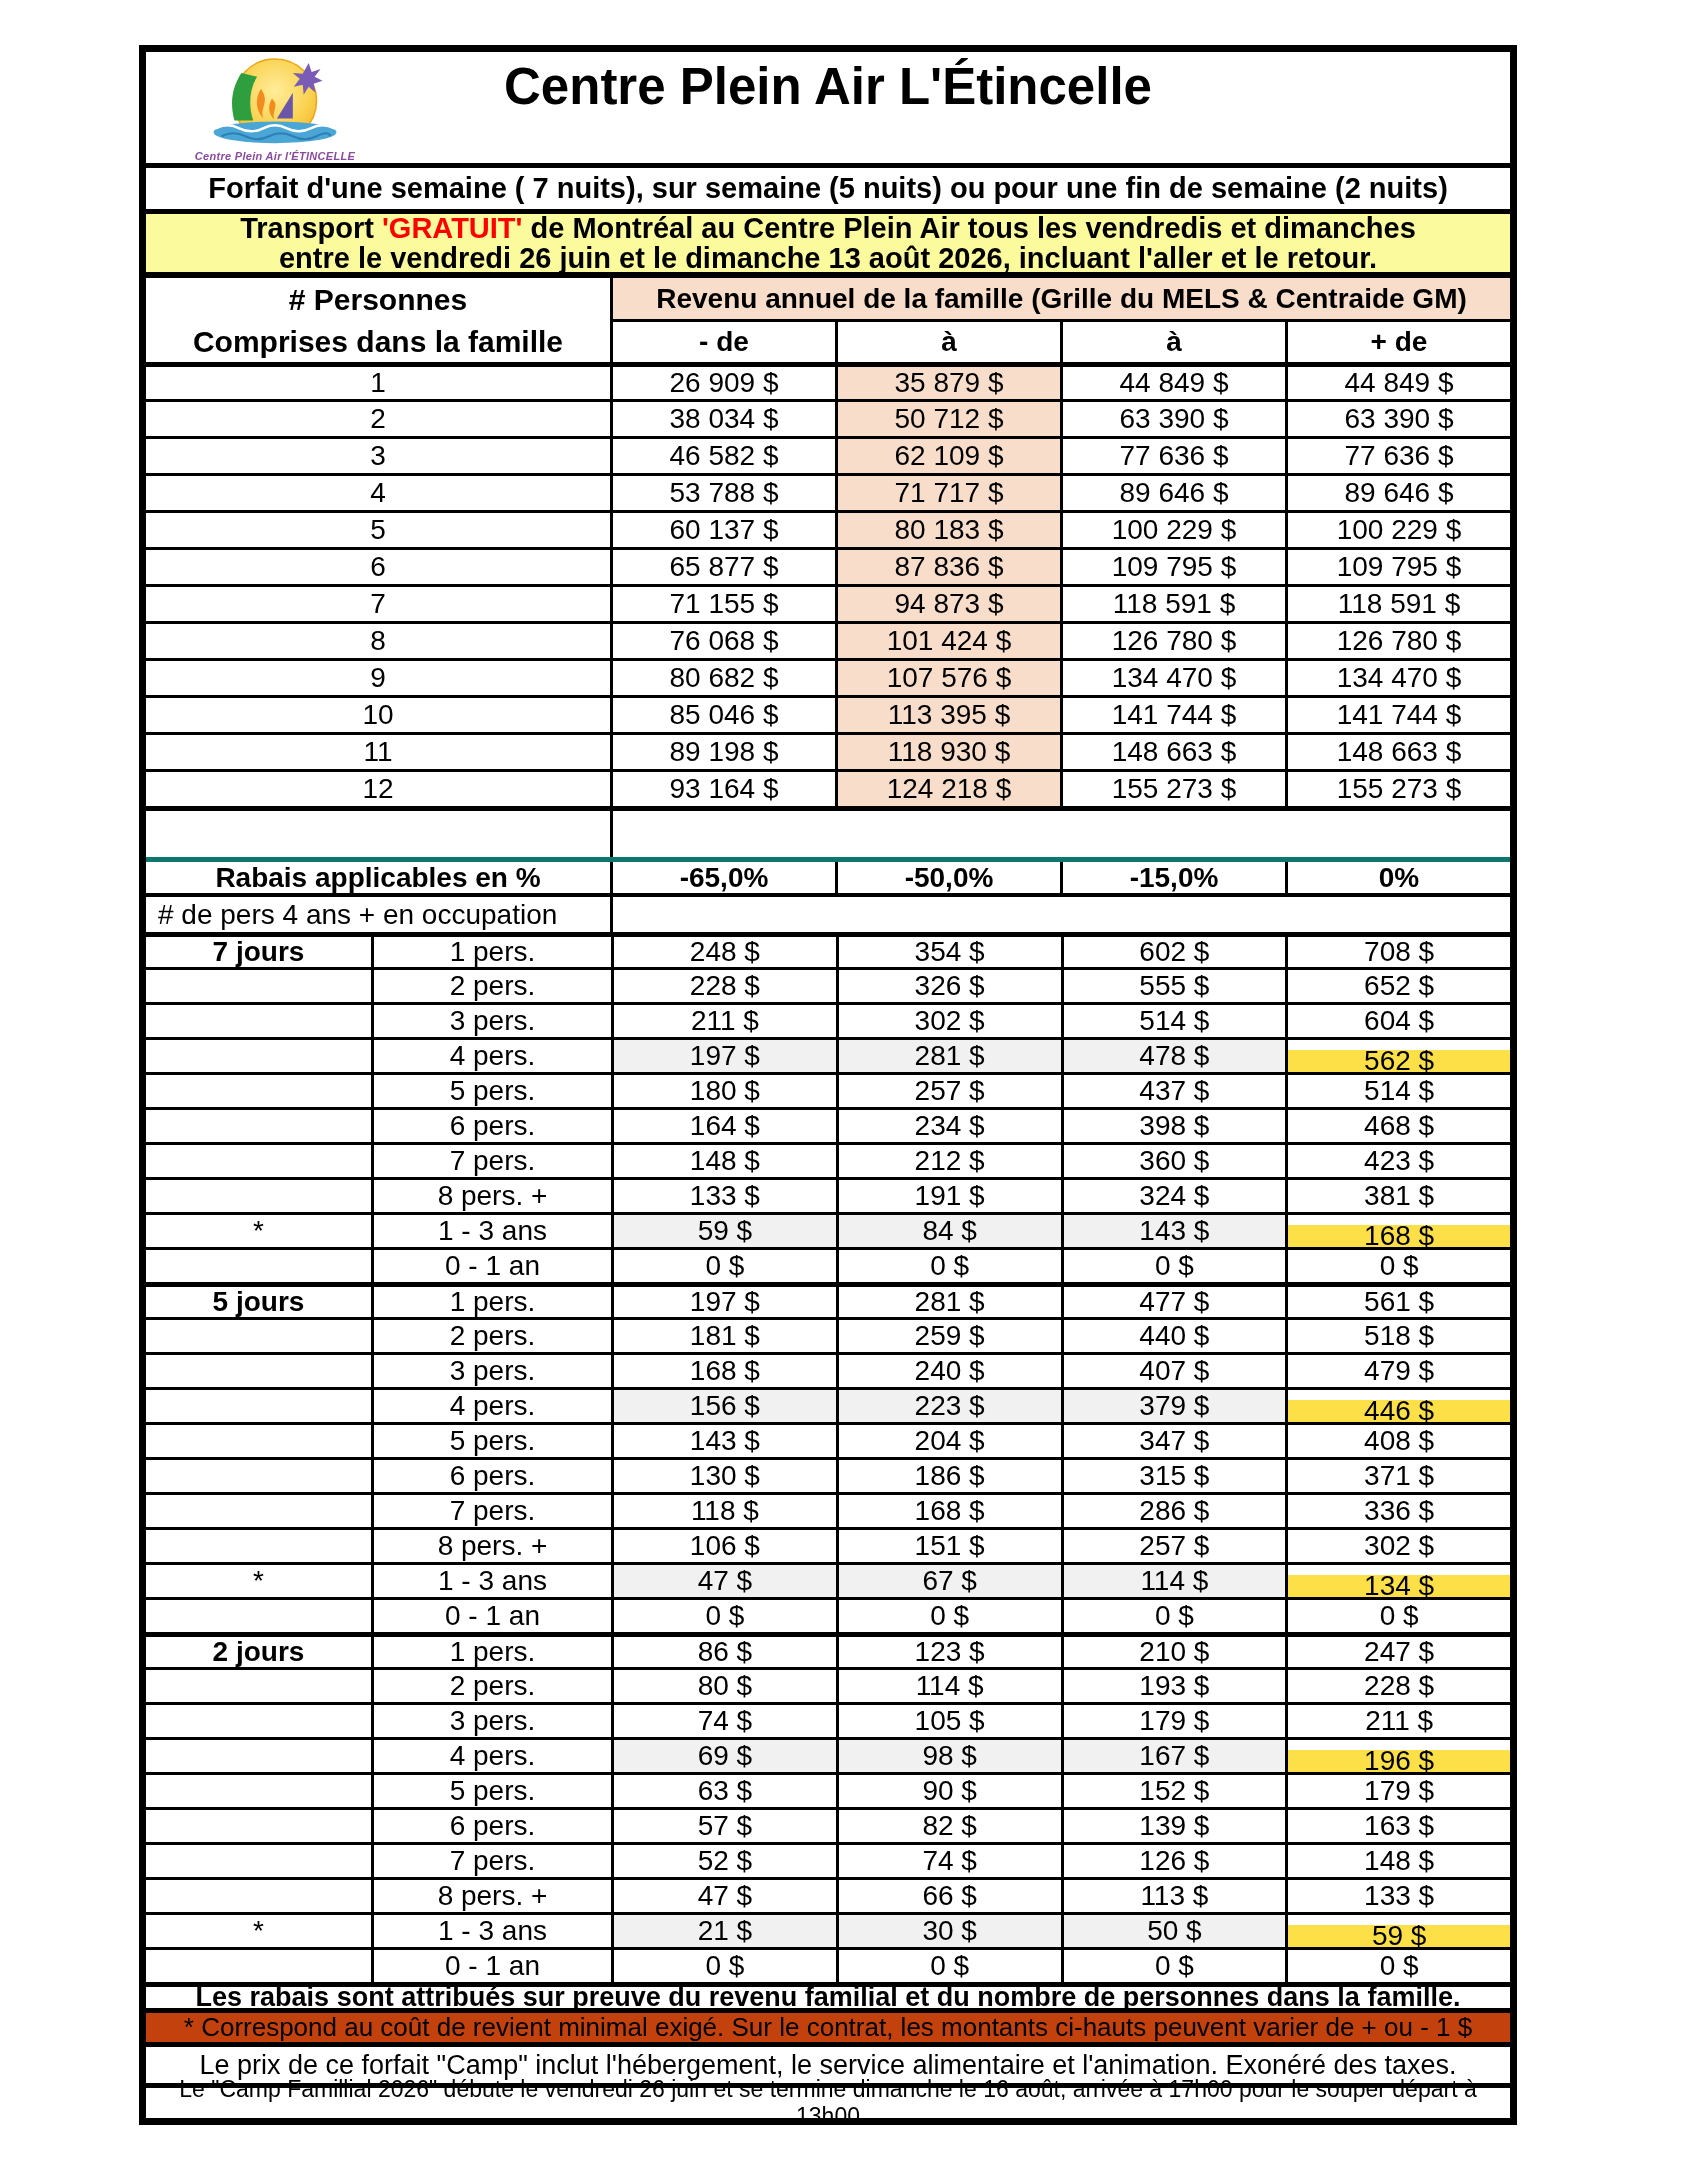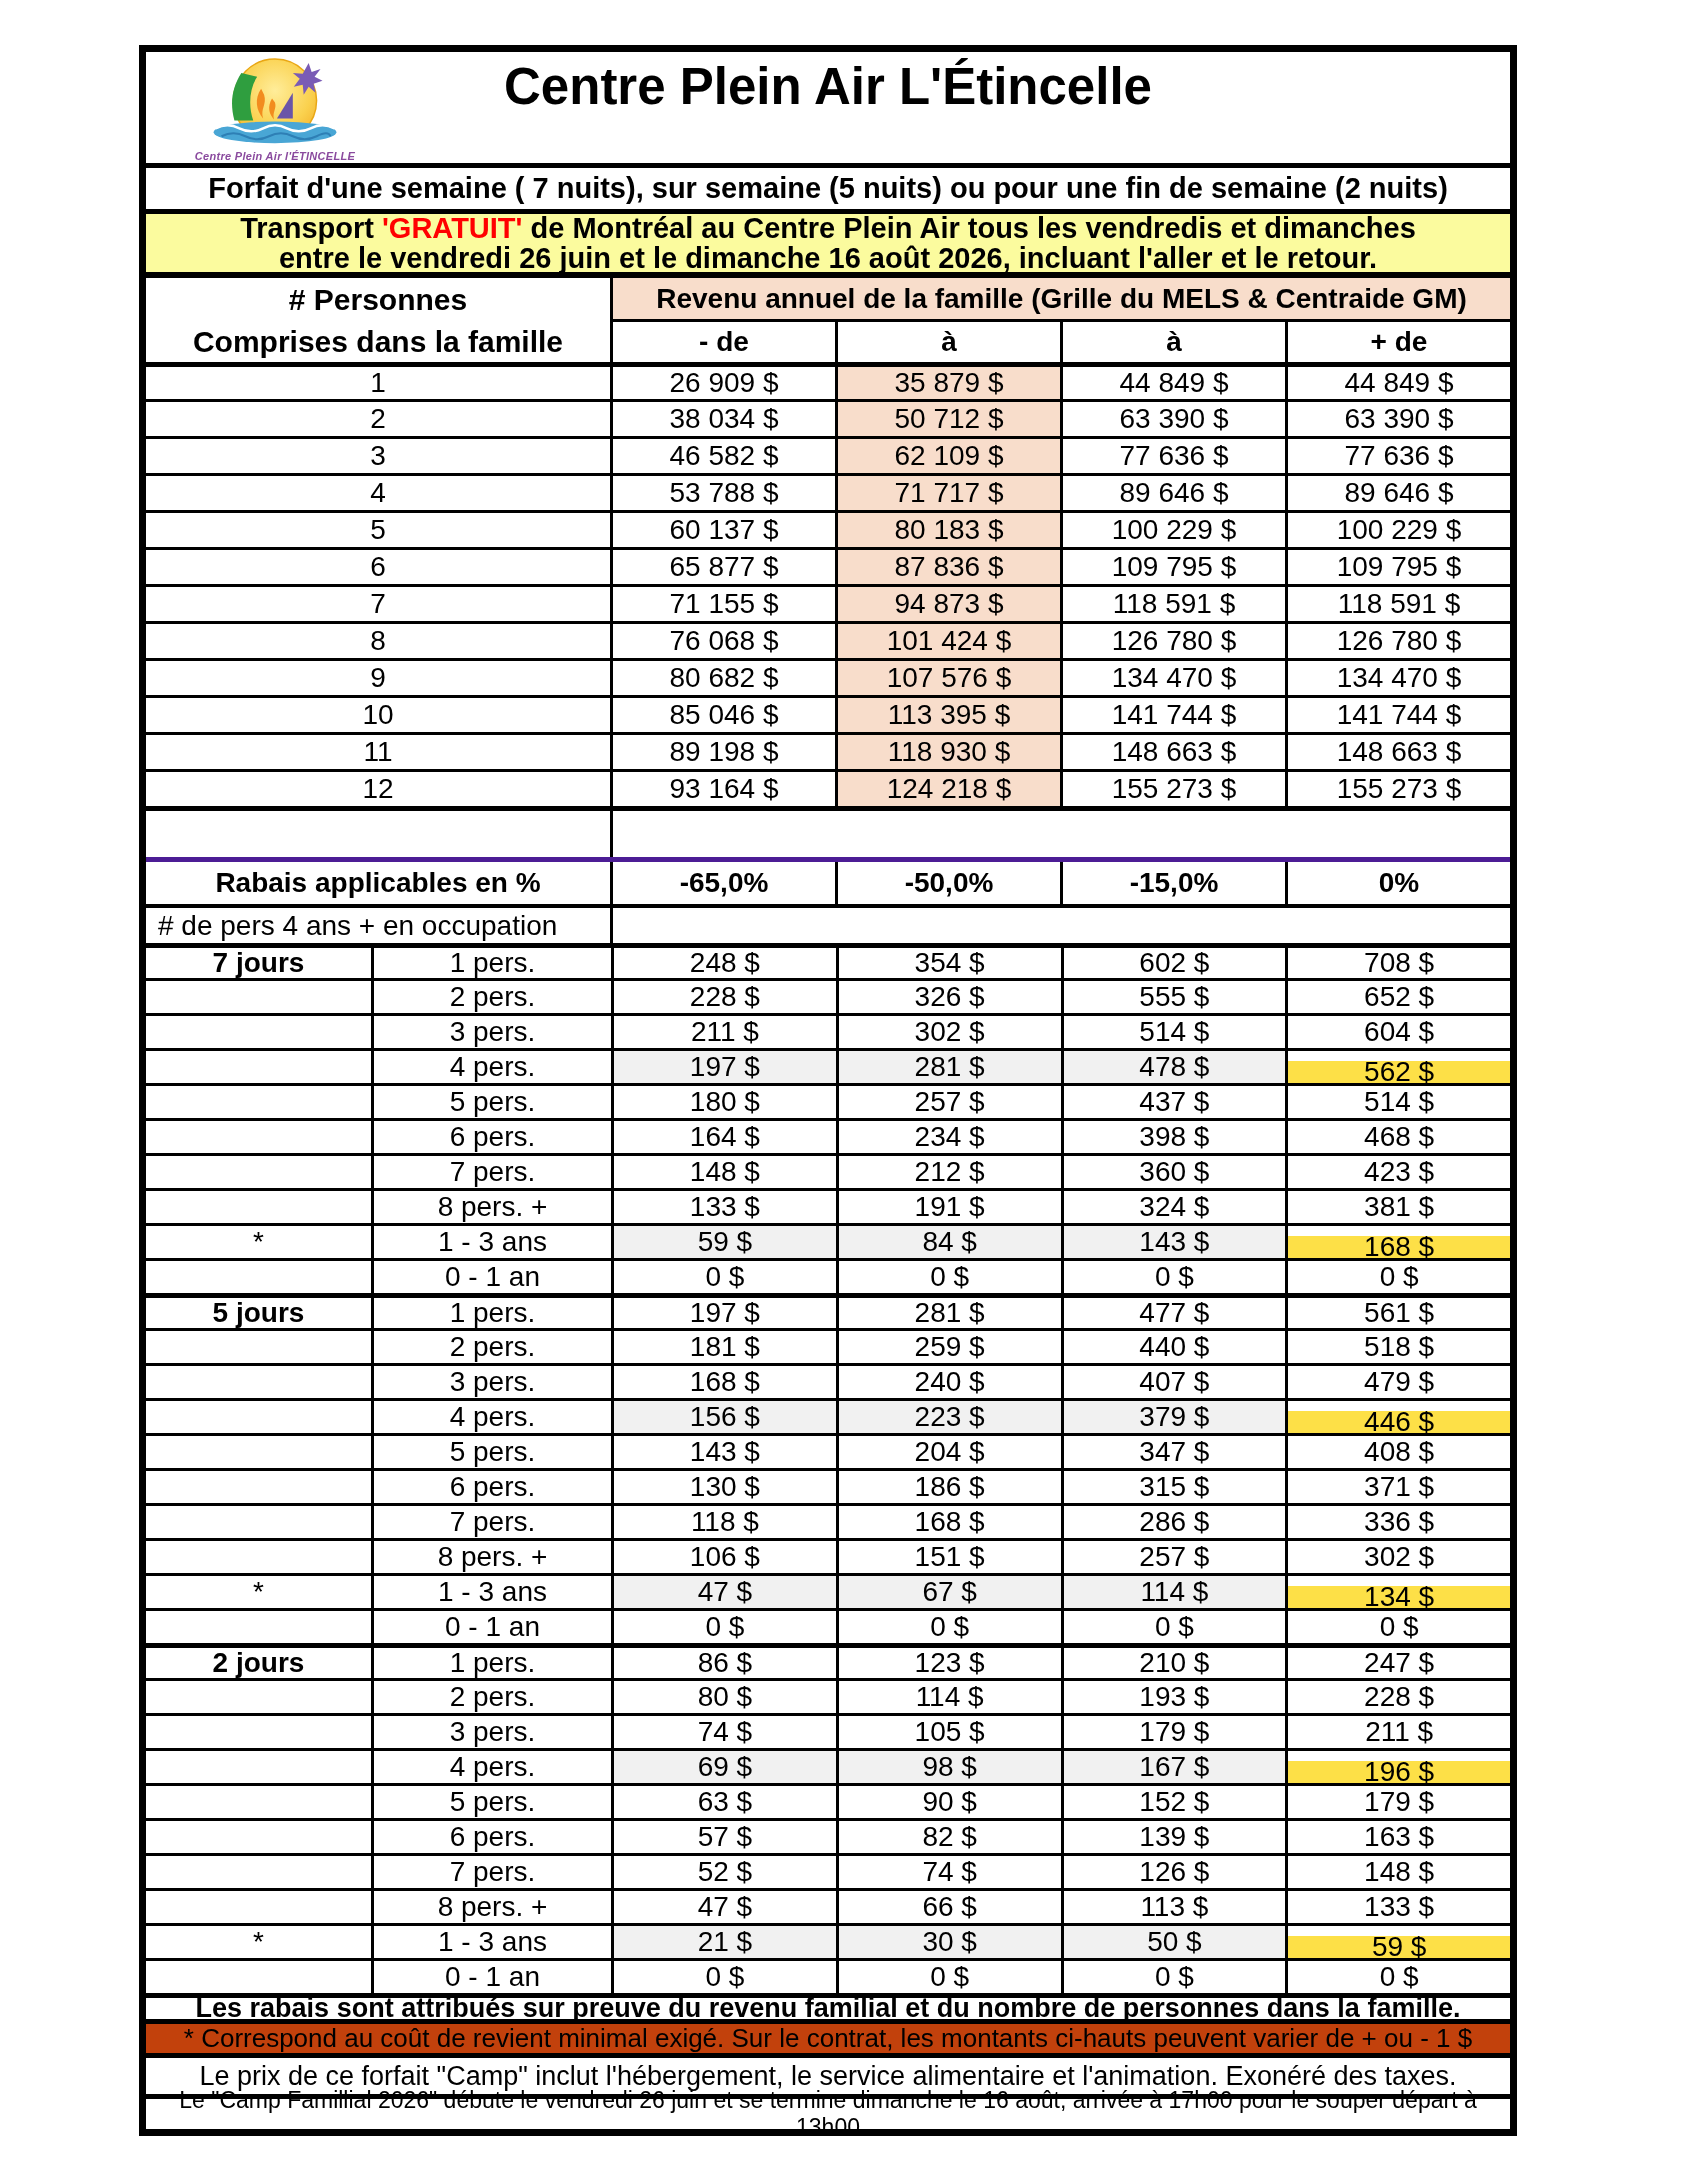--- a/index.html
+++ b/index.html
@@ -39,21 +39,21 @@
   .rh-main { height:44px; background:#F8DDCB; border-bottom:3px solid #000;
              display:flex; align-items:center; justify-content:center; font-weight:bold; font-size:28px; }
   .rh-cols { height:40px; display:flex; font-weight:bold; }
 
   
   .row { display:flex; border-top:3px solid #000; }
   .row.thick { border-top:5px solid #000; }
   .rev { height:37px; }
   .price { height:35px; }
   .spacer { height:51px; border-top:5px solid #000; }
-  .rabais { height:47px; border-top:5px solid #4c1d95; font-weight:bold; }
+  .rabais { height:36px; border-top:5px solid #0f766e; font-weight:bold; }
   .occ { height:39px; border-top:4px solid #000; }
 
   .cell { border-right:3px solid #000; display:flex; align-items:center; justify-content:center;
           font-size:28px; overflow:hidden; }
   .cell:last-child { border-right:none; }
   .lblAB { width:467px; flex:none; }
   .colA  { width:228px; flex:none; }
   .colB  { width:240px; flex:none; }
   .money { flex:1 1 0; }
   .merged{ flex:1 1 0; }
@@ -97,21 +97,21 @@
         <path d="M46 80 Q58 74 70 80 T94 80 T118 80 T142 80 T156 80" stroke="#2E7FB5" stroke-width="2" fill="none"></path>
       </svg>
       <div class="logo-cap">Centre Plein Air l'ÉTINCELLE</div>
     </div>
     <h1 class="title">Centre Plein Air L'Étincelle</h1>
   </div>
 
   <div class="bar forfait">Forfait d'une semaine ( 7 nuits), sur semaine (5 nuits) ou pour une fin de semaine (2 nuits)</div>
   <div class="bar transport">
     <div><span>Transport </span><span class="red">'GRATUIT'</span><span> de Montréal au Centre Plein Air tous les vendredis et dimanches</span></div>
-    <div>entre le vendredi 26 juin et le dimanche 16 août 2026, incluant l'aller et le retour.</div>
+    <div>entre le vendredi 26 juin et le dimanche 13 août 2026, incluant l'aller et le retour.</div>
   </div>
 
   <div class="rev-head">
     <div class="rh-left">
       <div class="rh-l1"># Personnes</div>
       <div class="rh-l2">Comprises dans la famille</div>
     </div>
     <div class="rh-right">
       <div class="rh-main peach">Revenu annuel de la famille (Grille du MELS &amp; Centraide GM)</div>
       <div class="rh-cols" id="rh-cols">

